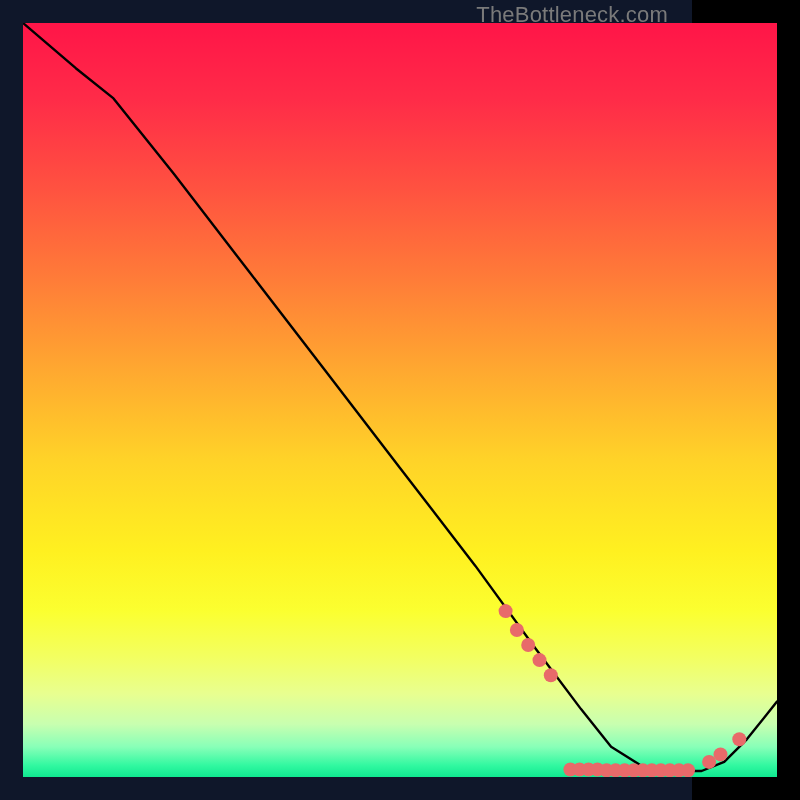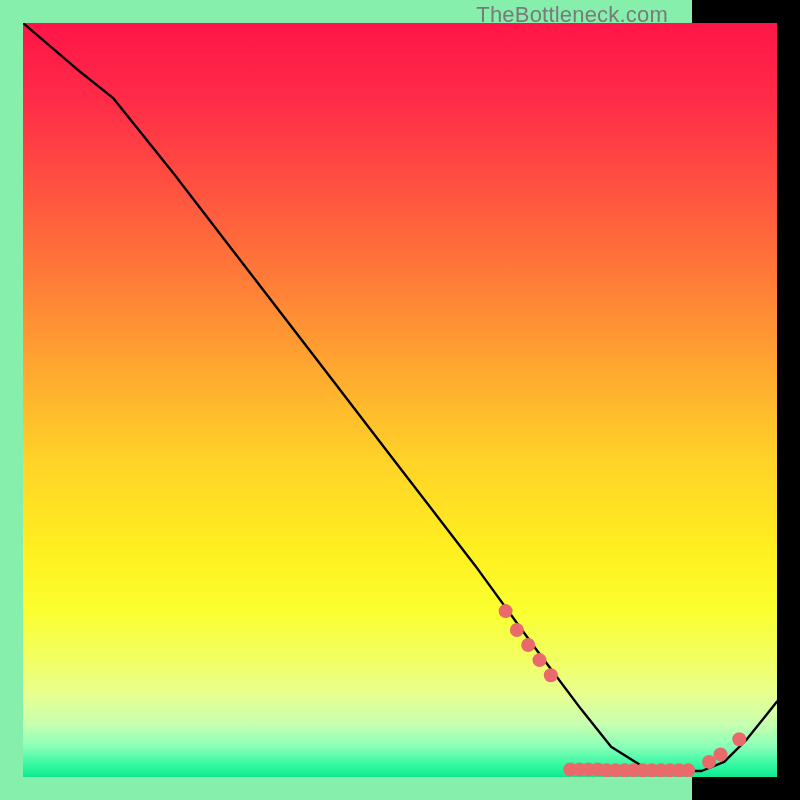--- a/index.html
+++ b/index.html
@@ -8,21 +8,21 @@
     width: 800px;
     height: 800px;
     background: #000;
     overflow: hidden;
     font-family: Arial, Helvetica, sans-serif;
   }
   .frame {
     position: relative;
     width: 692px;
     height: 800px;
-    background: #86efac;
+    background: #0f172a;
   }
   .plot {
     position: absolute;
     left: 23px;
     top: 23px;
     width: 754px;
     height: 754px;
     background: linear-gradient(
       to bottom,
       #ff1548 0%,

